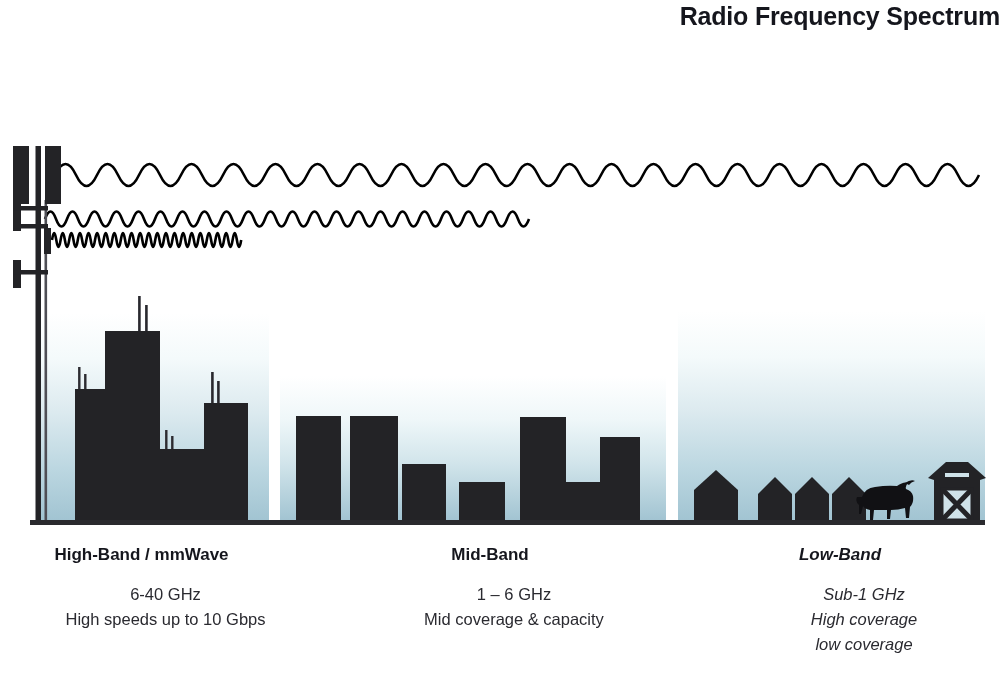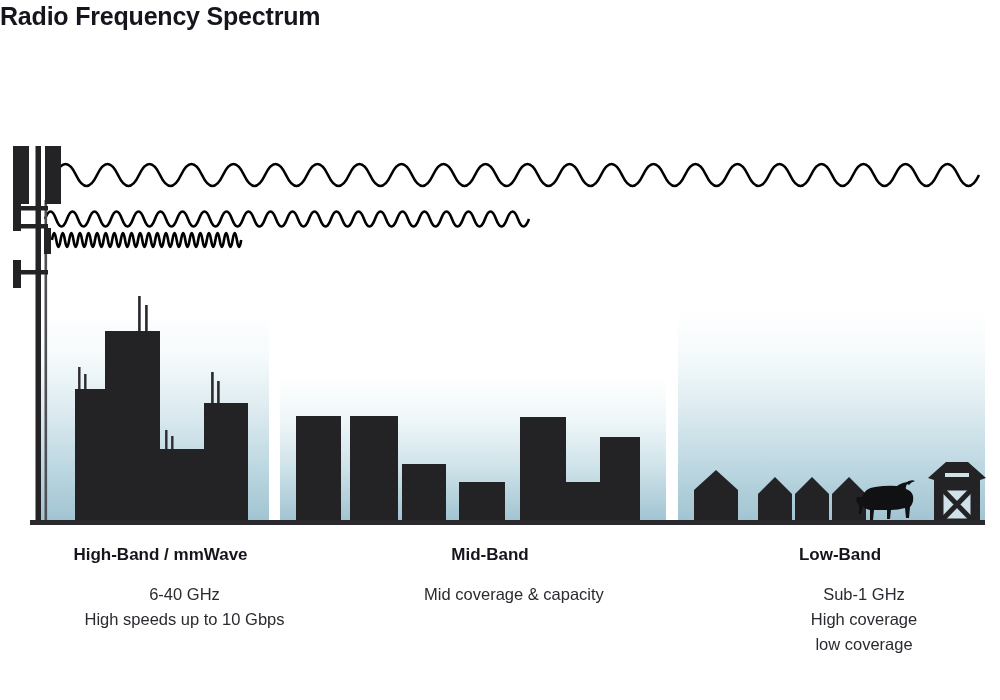--- a/index.html
+++ b/index.html
@@ -8,43 +8,43 @@
     background:#ffffff;
     font-family:"Liberation Sans", sans-serif;
     color:#1b1b22;
     overflow:hidden;
     position:relative;
   }
   #page{position:relative;width:1000px;height:700px;}
 
   .title{
     position:absolute;top:2px;left:0;width:1000px;
-    text-align:left;
+    text-align:right;
     font-size:25px;font-weight:bold;
     letter-spacing:-0.2px;
     color:#15161d;
   }
 
   
   .stage{position:absolute;left:0;top:0;width:1000px;height:540px;}
   .stage svg{display:block;}
 
   
   .captions{position:absolute;top:545px;left:0;width:1000px;height:155px;}
   .cap{position:absolute;text-align:center;}
   .cap .hd{
     font-size:17px;font-weight:bold;color:#15161d;
     margin-bottom:17px;white-space:nowrap;
   }
   .cap .ln{
     font-size:16.5px;color:#2a2a30;line-height:25px;white-space:nowrap;margin-left:48px;
   }
-  #cap-high{left:0;width:283px;padding-left:19px;}
+  #cap-high{left:0;width:283px;}
   #cap-mid{left:330px;width:320px;}
-  #cap-low{left:680px;width:320px;}
+  #cap-low{left:680px;width:320px;font-style:italic;}
 </style>
 </head>
 <body>
 
 <div id="page">
 
   <div class="title">Radio Frequency Spectrum</div>
 
   <div class="stage">
     <svg width="1000" height="540" viewBox="0 0 1000 540" xmlns="http://www.w3.org/2000/svg">
@@ -208,20 +208,21 @@
   <div class="captions">
 
     <div class="cap" id="cap-high">
       <div class="hd">High-Band / mmWave</div>
       <div class="ln">6-40 GHz</div>
       <div class="ln">High speeds up to 10 Gbps</div>
     </div>
 
     <div class="cap" id="cap-mid">
       <div class="hd">Mid-Band</div>
+      <div class="ln">1 – 6 GHz</div>
       <div class="ln">Mid coverage &amp; capacity</div>
     </div>
 
     <div class="cap" id="cap-low">
       <div class="hd">Low-Band</div>
       <div class="ln">Sub-1 GHz</div>
       <div class="ln">High coverage</div>
       <div class="ln">low coverage</div>
     </div>
 

